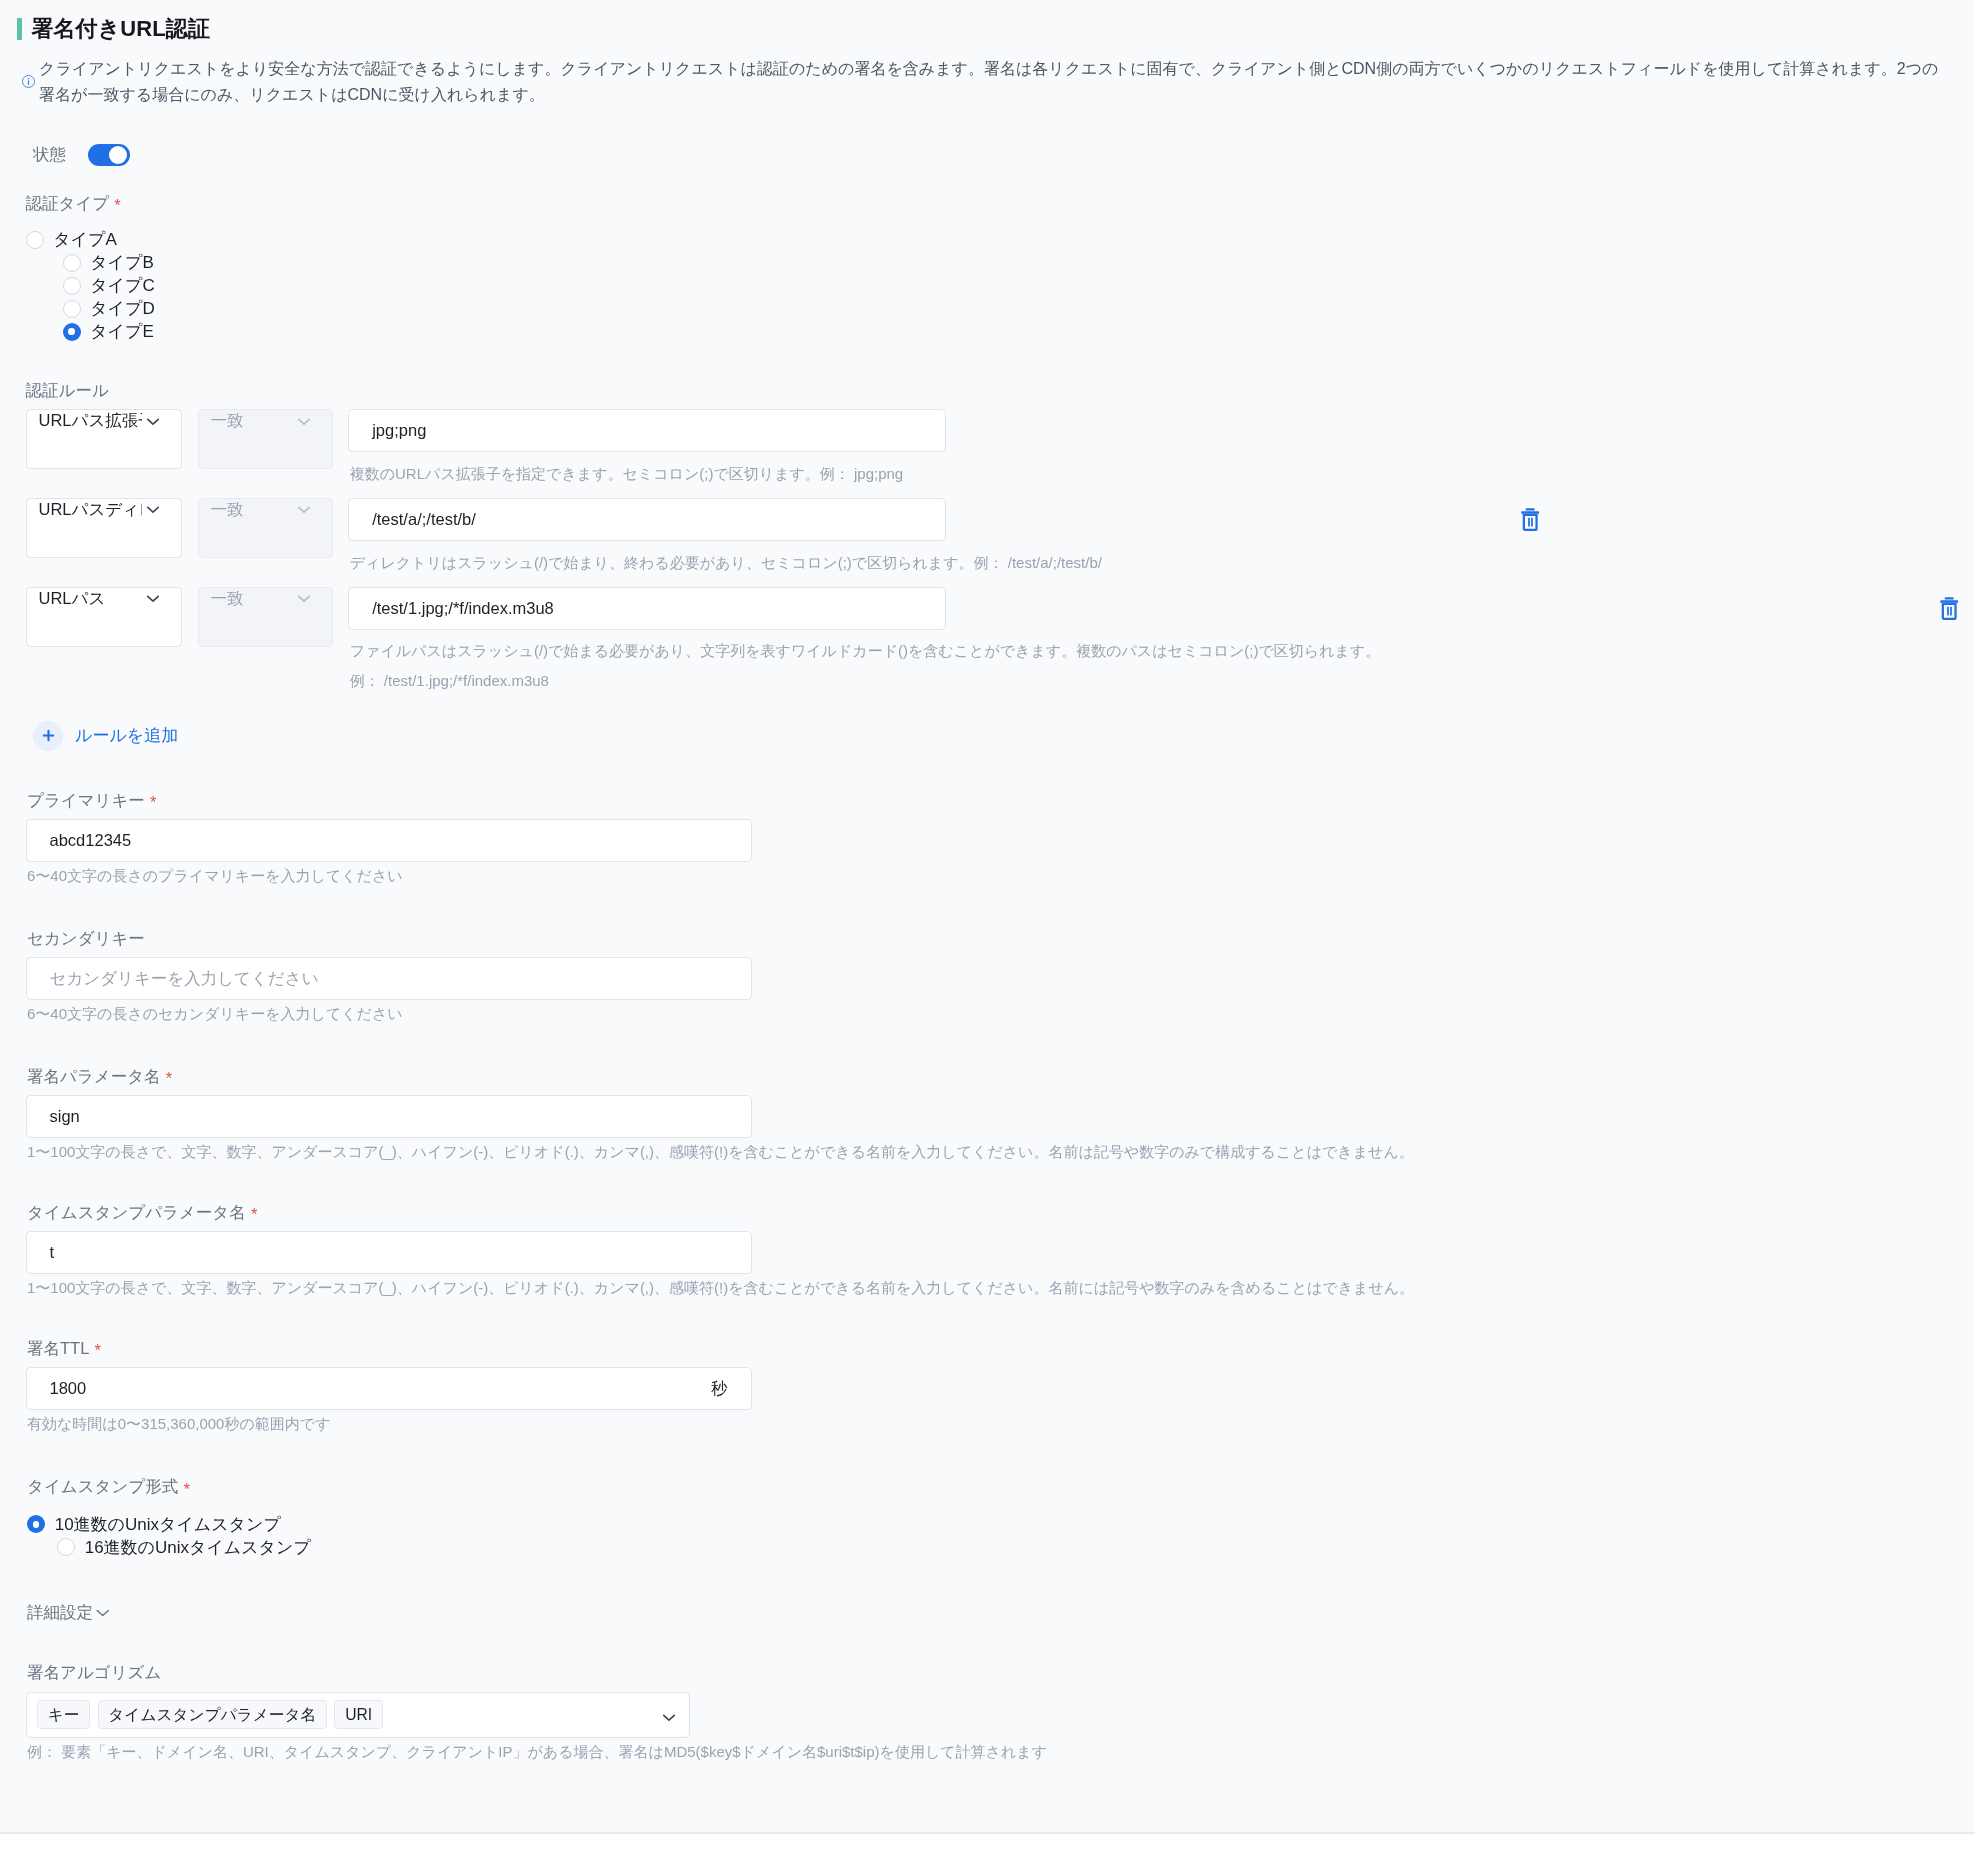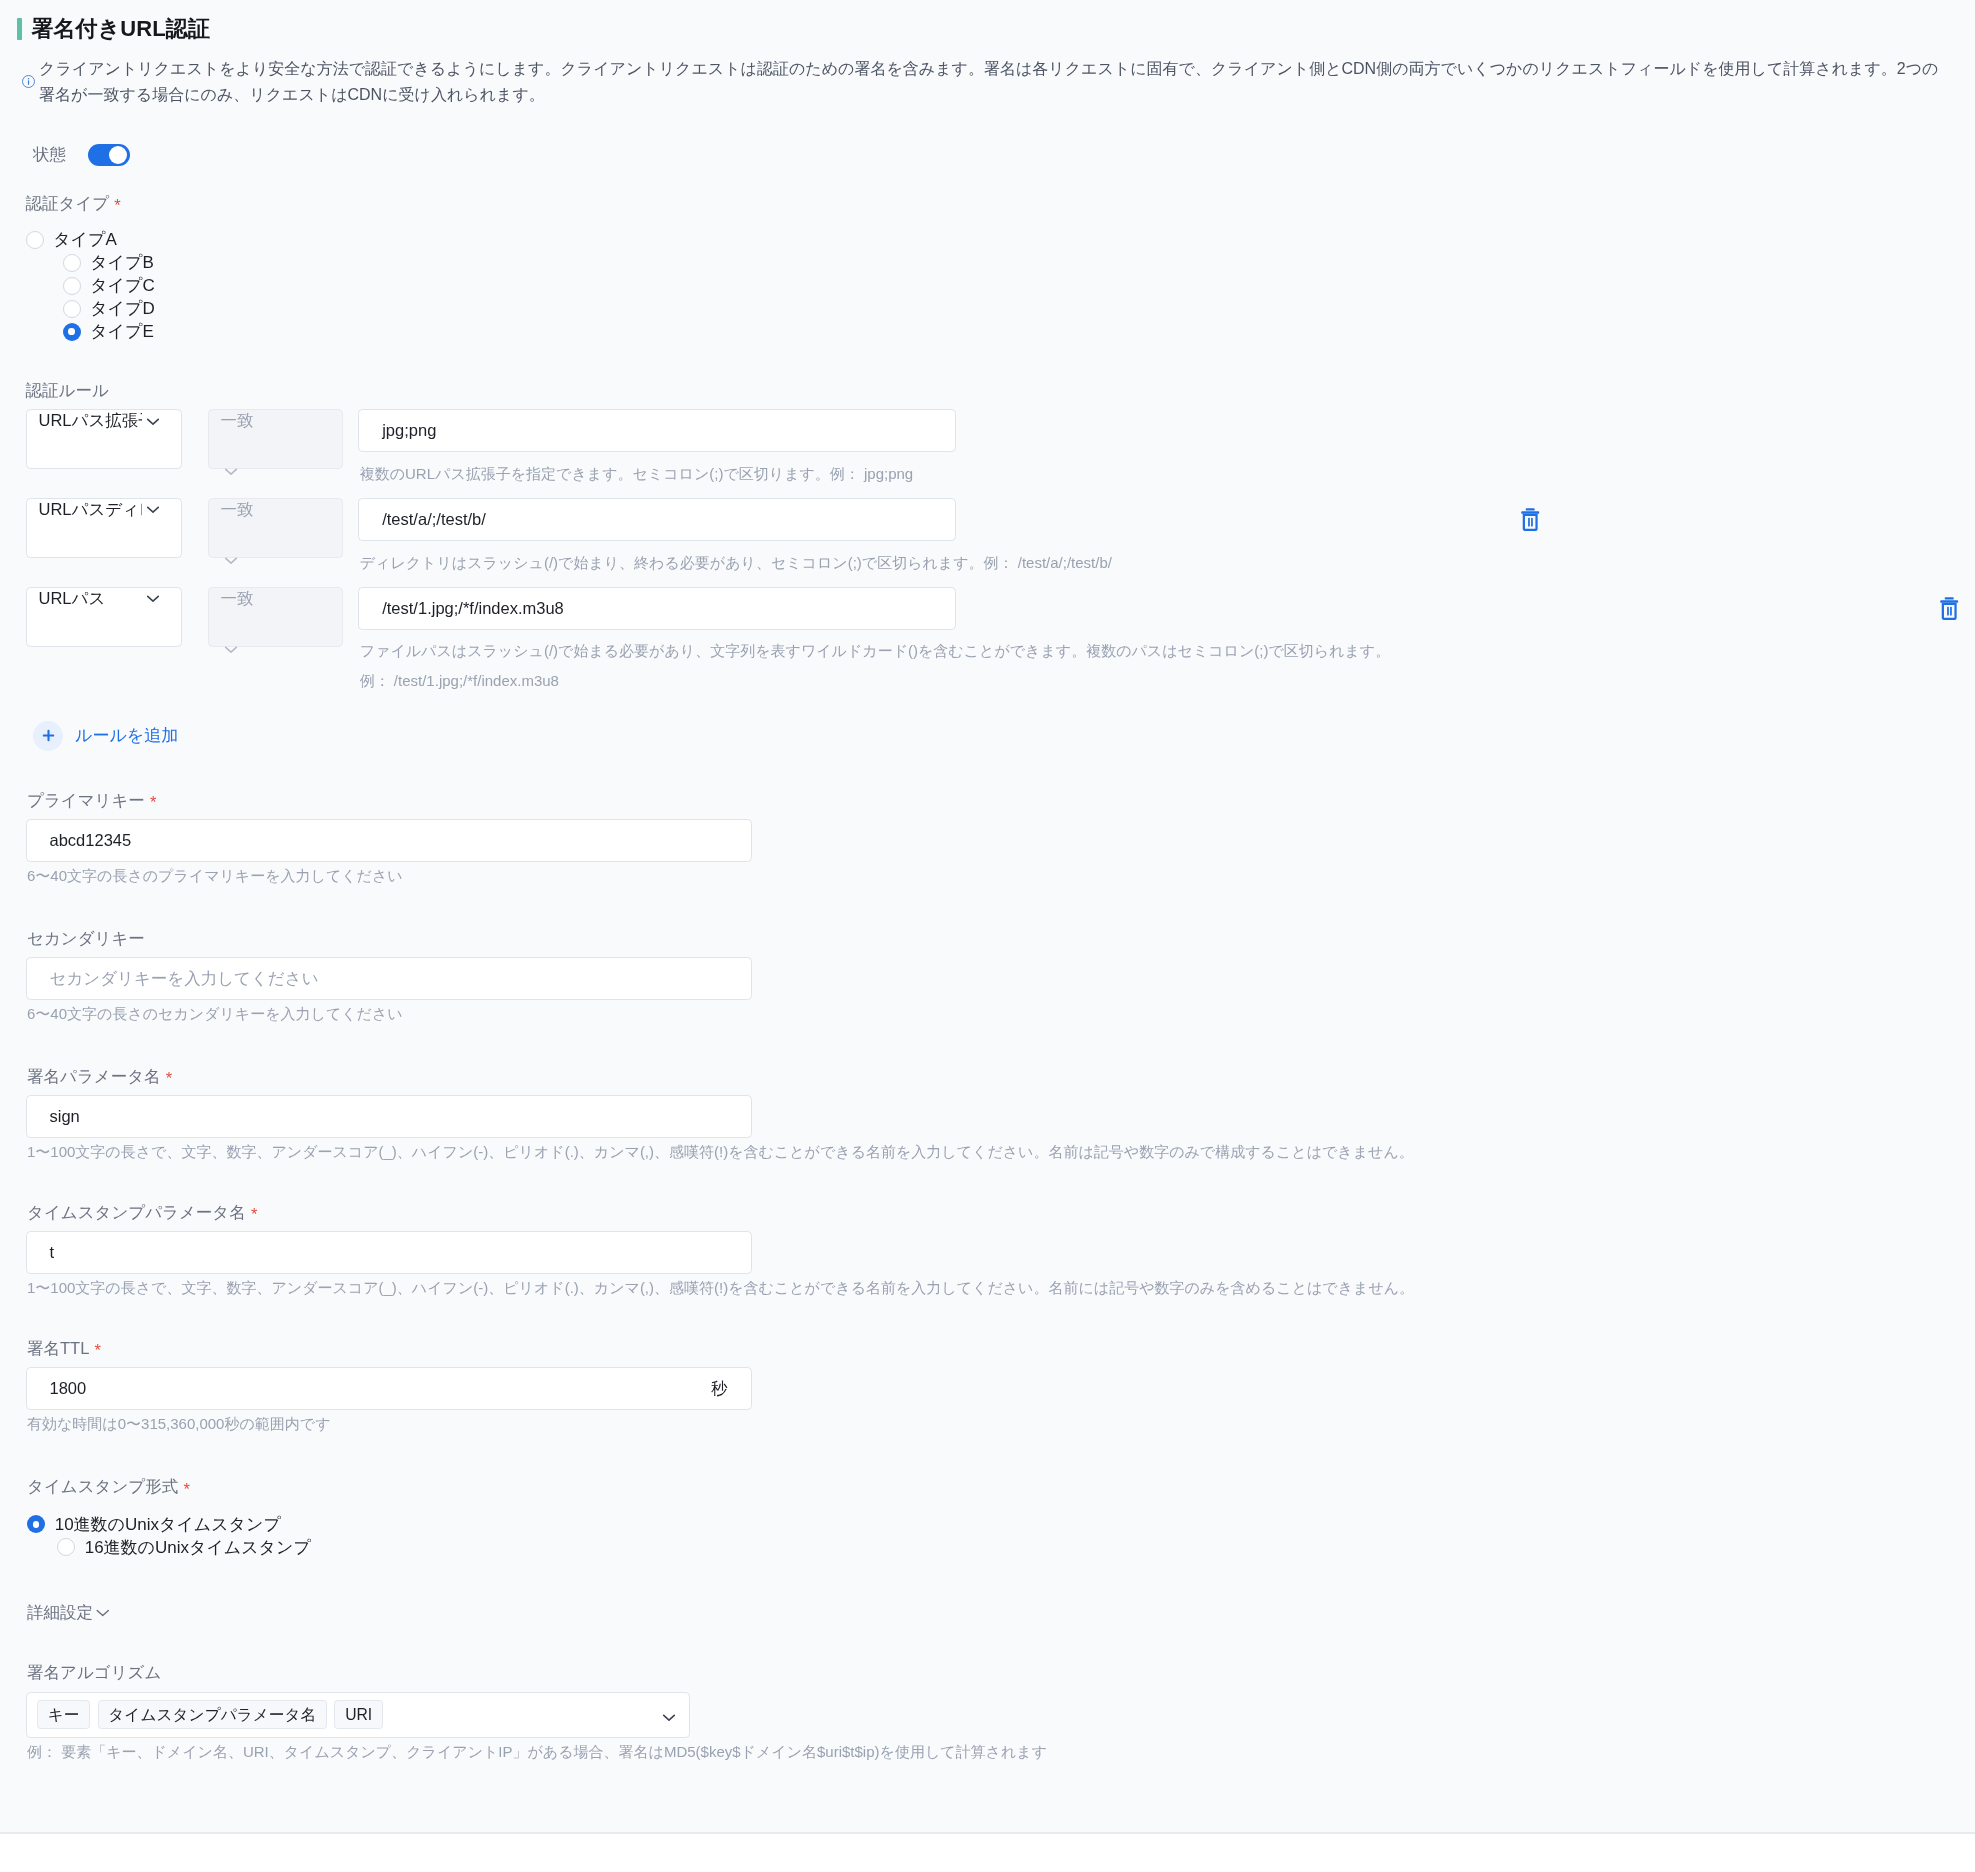--- a/index.html
+++ b/index.html
@@ -202,21 +202,21 @@
   }
   .select-box .cap {
     overflow: hidden;
     white-space: nowrap;
   }
   .chev {
     flex: none;
     width: 12px; height: 7.5px;
     margin-left: 4.5px;
   }
-  .rule-cond { margin-left: 26px; width: 135px; flex-direction: column; }
+  .rule-cond { margin-left: 16px; width: 135px; }
   .rule-val-col { margin-left: 15.7px; }
   .text-input {
     height: 43px;
     border: 0.7px solid #dfe3ea;
     border-radius: 4.5px;
     background: #ffffff;
     box-sizing: border-box;
     display: flex;
     align-items: center;
     padding: 0 23px;

